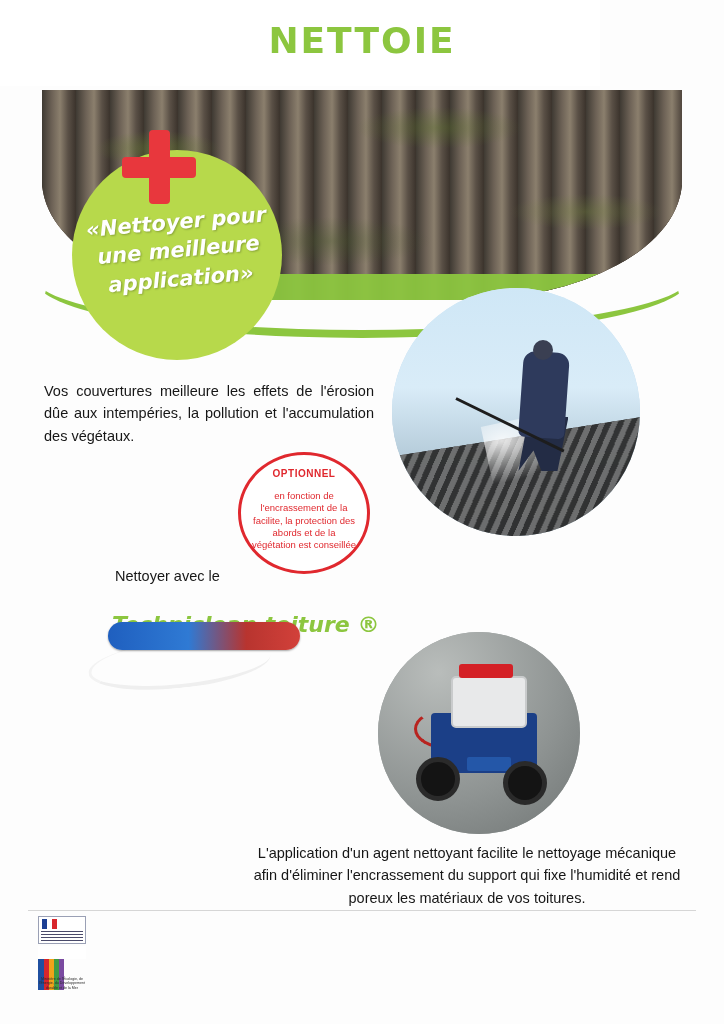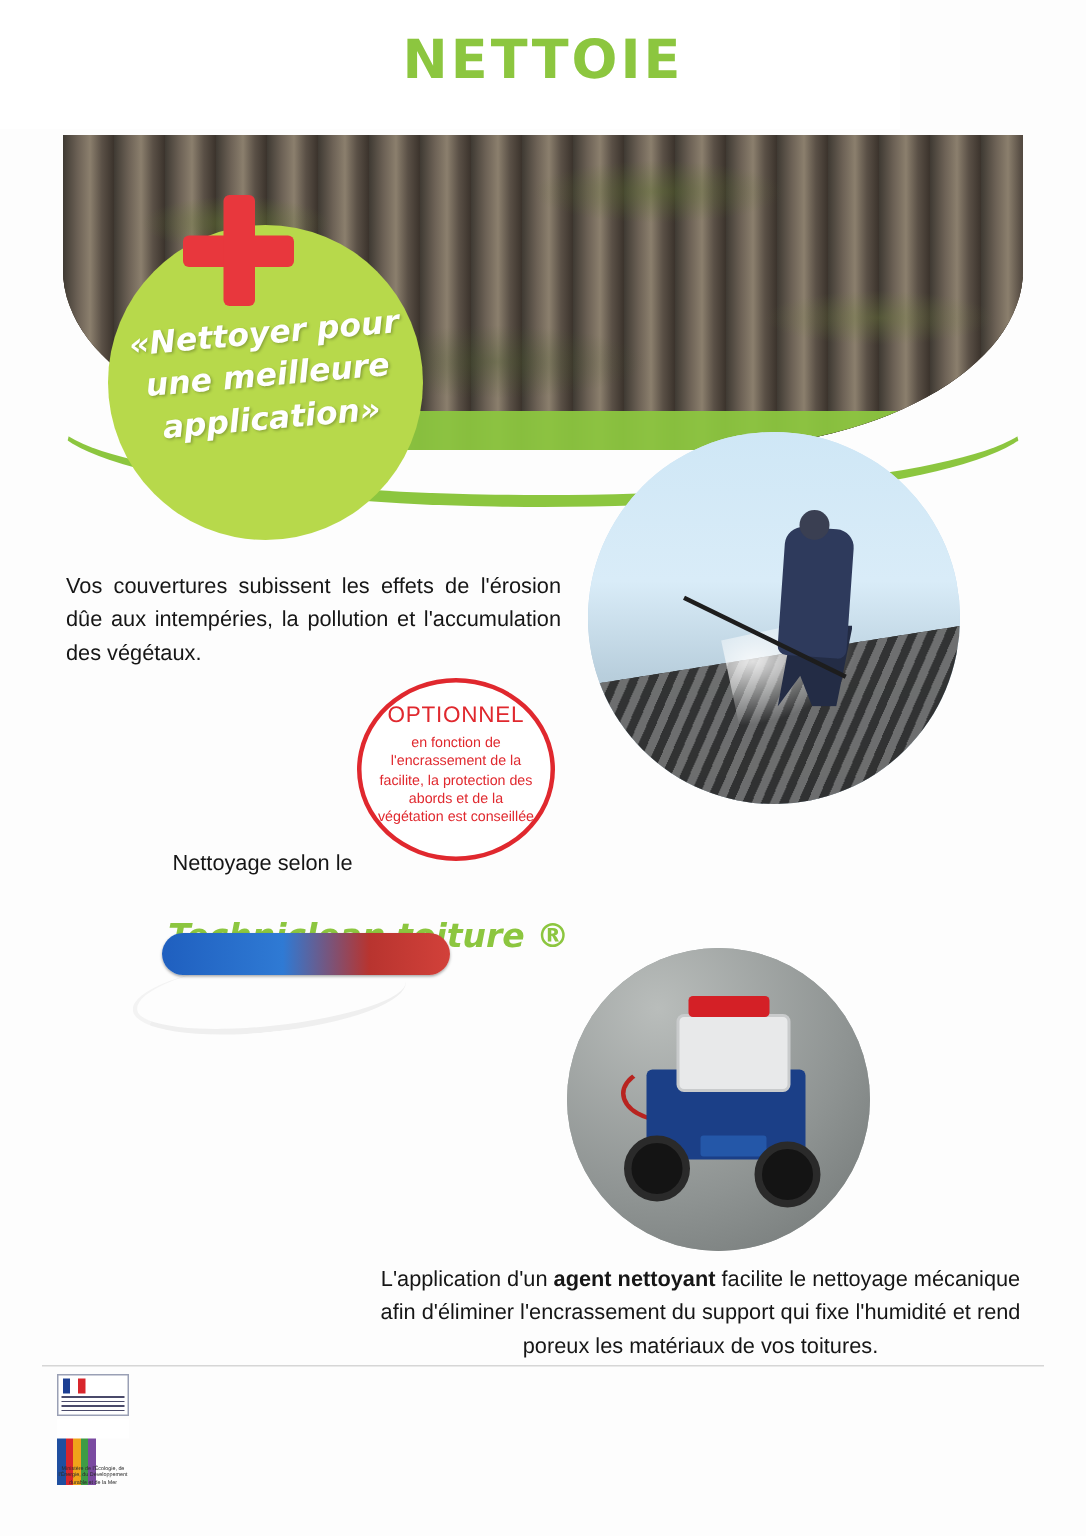--- a/index.html
+++ b/index.html
@@ -248,22 +248,22 @@
     inset: 0;
     border-radius: 50%;
     border: 3px solid #e0282e;
     background: rgba(255,255,255,0.9);
   }
   .stamp-title {
     position: absolute;
     top: 16px; left: 0; width: 132px;
     text-align: center;
     color: #e0282e;
-    font-weight: normal;
-    font-size: 15px;
+    font-weight: bold;
+    font-size: 10px;
     letter-spacing: 0.5px;
   }
   .stamp-body {
     position: absolute;
     top: 38px; left: 12px; width: 108px;
     text-align: center;
     color: #e0282e;
     font-size: 9.5px;
     line-height: 1.3;
   }
@@ -404,21 +404,21 @@
   .para-2 {
     position: absolute;
     top: 842px;
     left: 252px;
     width: 430px;
     font-size: 14.5px;
     line-height: 1.55;
     text-align: center;
     color: #161616;
   }
-  .para-2 b { font-weight: bold; }
+  .para-2 b { font-weight: normal; }
 
   
   .footer-rule {
     position: absolute;
     top: 910px;
     left: 28px;
     width: 668px;
     height: 1px;
     background: #d6d6d6;
   }
@@ -519,29 +519,29 @@
   <div class="worker-circle">
     <div class="worker-sky"></div>
     <div class="worker-roof"></div>
     <div class="worker-spray"></div>
     <div class="worker-legs"></div>
     <div class="worker-body"></div>
     <div class="worker-head"></div>
     <div class="worker-lance"></div>
   </div>
 
-  <div class="para-1">Vos couvertures subissent les effets de l'érosion dûe aux intempéries, la pollution et l'accumulation des végétaux.</div>
+  <div class="para-1">Vos couvertures meilleure les effets de l'érosion dûe aux intempéries, la pollution et l'accumulation des végétaux.</div>
 
   <div class="stamp">
     <div class="stamp-ring"></div>
     <div class="stamp-title">OPTIONNEL</div>
     <div class="stamp-body">en fonction de l'encrassement de la facilite, la protection des abords et de la végétation est conseillée</div>
   </div>
 
-  <div class="clean-label">Nettoyage selon le</div>
+  <div class="clean-label">Nettoyer avec le</div>
   <div class="clean-brand">Techniclean toiture ®</div>
   <div class="swoosh"></div>
   <div class="meedm-pill"></div>
 
   <div class="machine-circle">
     <div class="machine-ground"></div>
     <div class="machine-hose"></div>
     <div class="machine-frame"></div>
     <div class="machine-engine"></div>
     <div class="machine-engine-top"></div>

